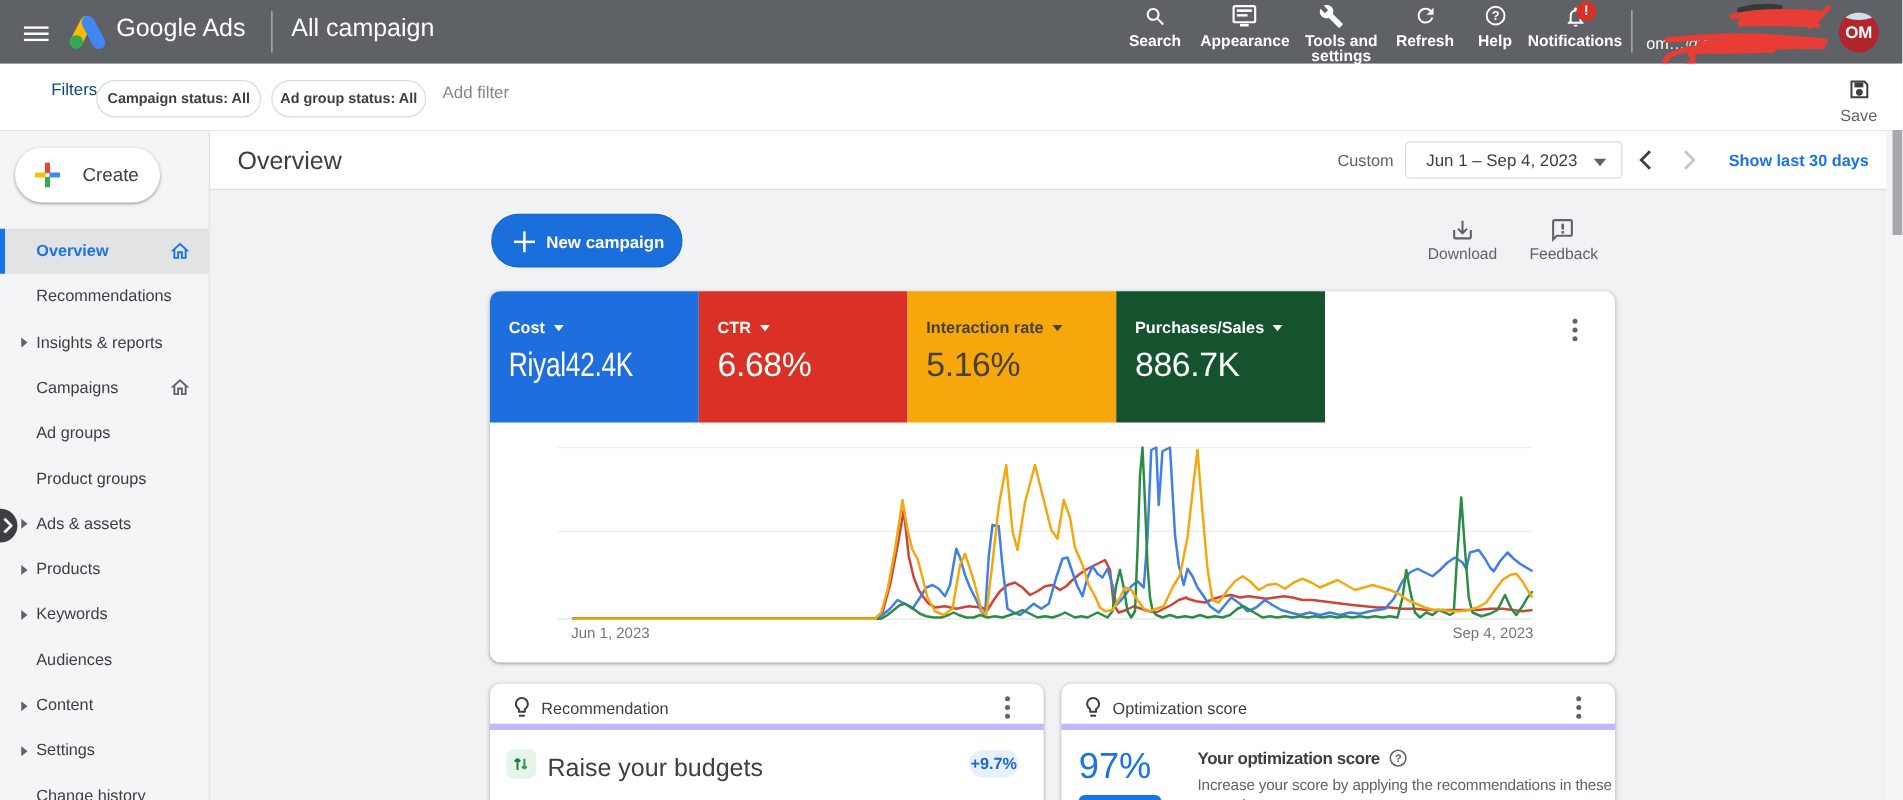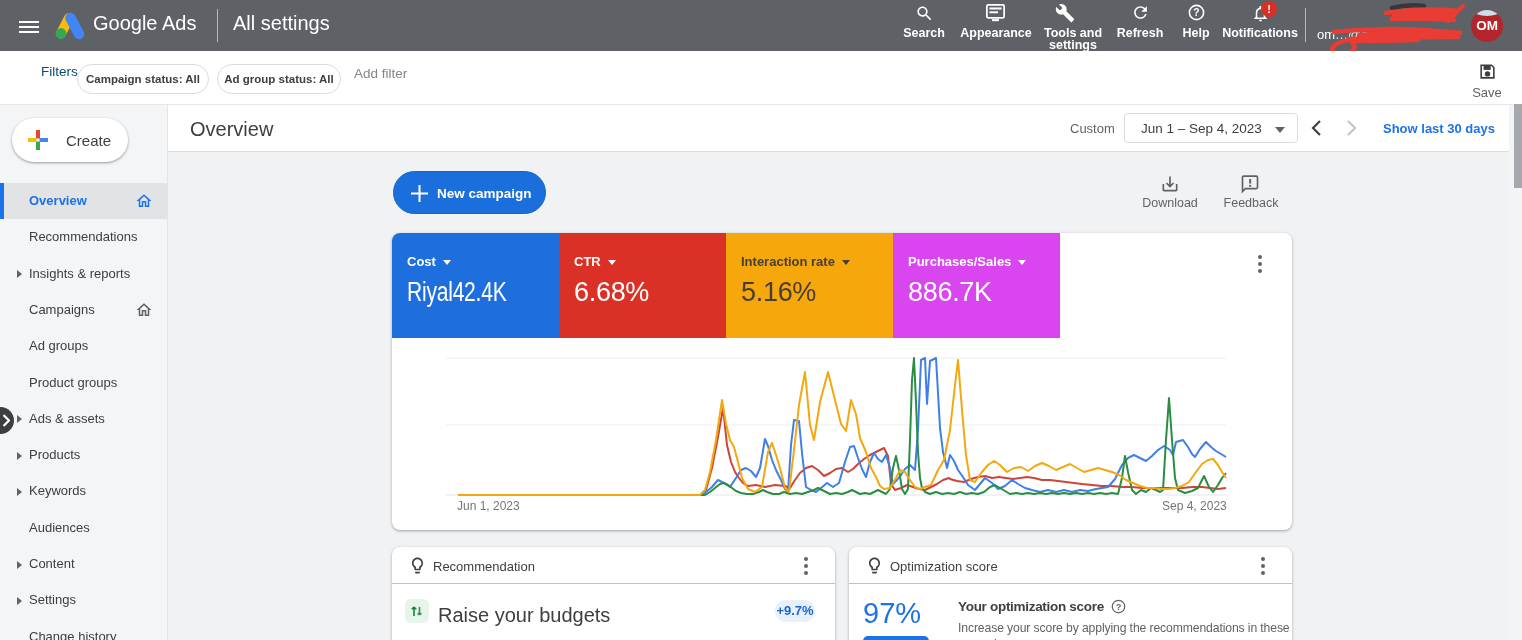--- a/index.html
+++ b/index.html
@@ -40,21 +40,21 @@
   .metric { position:absolute; top:0; height:105px; }
   .metric .mlabel { position:absolute; left:15px; top:21px; font-size:13px; font-weight:700; }
   .metric .mval { position:absolute; left:15px; top:44px; font-size:27px; letter-spacing:-0.3px; }
   .caret { display:inline-block; width:0; height:0; border-left:4.5px solid transparent; border-right:4.5px solid transparent; border-top:5px solid #fff; margin-left:7px; margin-bottom:1.5px; }
 
   .kebab { position:absolute; width:4px; }
   .kebab i { display:block; width:4px; height:4px; border-radius:50%; background:#5f6368; margin-bottom:3px; }
 
   .bcard { position:absolute; top:395px; height:110px; background:#fff; border-radius:8px;
            box-shadow:0 1px 2px rgba(60,64,67,.3), 0 1px 3px 1px rgba(60,64,67,.12); }
-  .bcard .hdr { position:absolute; left:0; top:0; right:0; height:37px; border-bottom:1px solid #c4b5fd; }
+  .bcard .hdr { position:absolute; left:0; top:0; right:0; height:37px; border-bottom:5px solid #c4b5fd; }
   .bcard .hdr .htxt { position:absolute; left:41px; top:12px; font-size:13px; color:#3c4043; }
 
   .scroll-track { position:absolute; left:1509px; top:105px; width:13px; height:535px; background:#f3f4f5; }
   .scroll-thumb { position:absolute; left:1514px; top:104px; width:8px; height:84px; background:#a5a9ad; }
 </style>
 </head>
 <body>
 
 <div class="topbar">
 
@@ -64,21 +64,21 @@
     <rect x="0" y="10" width="20" height="2" fill="#fff"></rect>
   </svg>
 
   <svg class="abs" style="left:52px; top:9px;" width="34" height="33" viewBox="0 0 34 33">
     <line x1="9" y1="24.5" x2="17" y2="9" stroke="#fbbc04" stroke-width="10" stroke-linecap="round"></line>
     <line x1="18.5" y1="9" x2="27" y2="25" stroke="#4285f4" stroke-width="10.5" stroke-linecap="round"></line>
     <circle cx="9" cy="24.5" r="5.4" fill="#34a853"></circle>
   </svg>
   <div class="abs" style="left:93px; top:12px; color:#fff; font-size:20px;">Google Ads</div>
   <div class="tb-divider" style="left:217px; top:9px; height:33px;"></div>
-  <div class="abs" style="left:233px; top:12px; color:#fff; font-size:20px;">All settings</div>
+  <div class="abs" style="left:233px; top:12px; color:#fff; font-size:20px;">All campaign</div>
 
   <svg class="abs" style="left:915px; top:4px;" width="19" height="19" viewBox="0 0 24 24">
       <path fill="#fff" d="M15.5 14h-.79l-.28-.27C15.41 12.59 16 11.11 16 9.5 16 5.91 13.09 3 9.5 3S3 5.91 3 9.5 5.91 16 9.5 16c1.61 0 3.09-.59 4.23-1.57l.27.28v.79l5 4.99L20.49 19l-4.99-5zm-6 0C7.01 14 5 11.99 5 9.5S7.01 5 9.5 5 14 7.01 14 9.5 11.99 14 9.5 14z"></path>
     </svg>
   <div class="tb-label" style="left:894px; top:28px; width:60px;">Search</div>
 
   <svg class="abs" style="left:985px; top:4px;" width="21" height="19" viewBox="0 0 24 22">
     <rect x="2" y="1" width="20" height="15" rx="1.5" fill="none" stroke="#fff" stroke-width="2"></rect>
     <rect x="5" y="4" width="14" height="2.4" fill="#fff"></rect>
     <rect x="5" y="8.5" width="10" height="2.2" fill="#fff"></rect>
@@ -254,21 +254,21 @@
       <div class="mval" style="color:#fff; transform:scale(.78,1); transform-origin:left top;">Riyal42.4K</div>
     </div>
     <div class="metric" style="left:167px; width:167px; background:#da3025;">
       <div class="mlabel" style="color:#fff;">CTR<span class="caret"></span></div>
       <div class="mval" style="color:#fff;">6.68%</div>
     </div>
     <div class="metric" style="left:334px; width:167px; background:#f6a70b;">
       <div class="mlabel" style="color:#473f33;">Interaction rate<span class="caret" style="border-top-color:#473f33;"></span></div>
       <div class="mval" style="color:#473f33;">5.16%</div>
     </div>
-    <div class="metric" style="left:501px; width:167px; background:#d946ef;">
+    <div class="metric" style="left:501px; width:167px; background:#14532d;">
       <div class="mlabel" style="color:#fff;">Purchases/Sales<span class="caret"></span></div>
       <div class="mval" style="color:#fff;">886.7K</div>
     </div>
     <div class="kebab" style="left:866px; top:22px;">
         <i></i>
         <i></i>
         <i></i>
       </div>
 
     <svg id="chart" class="abs" style="left:0px; top:105px;" width="900" height="192" viewBox="0 0 900 192">

